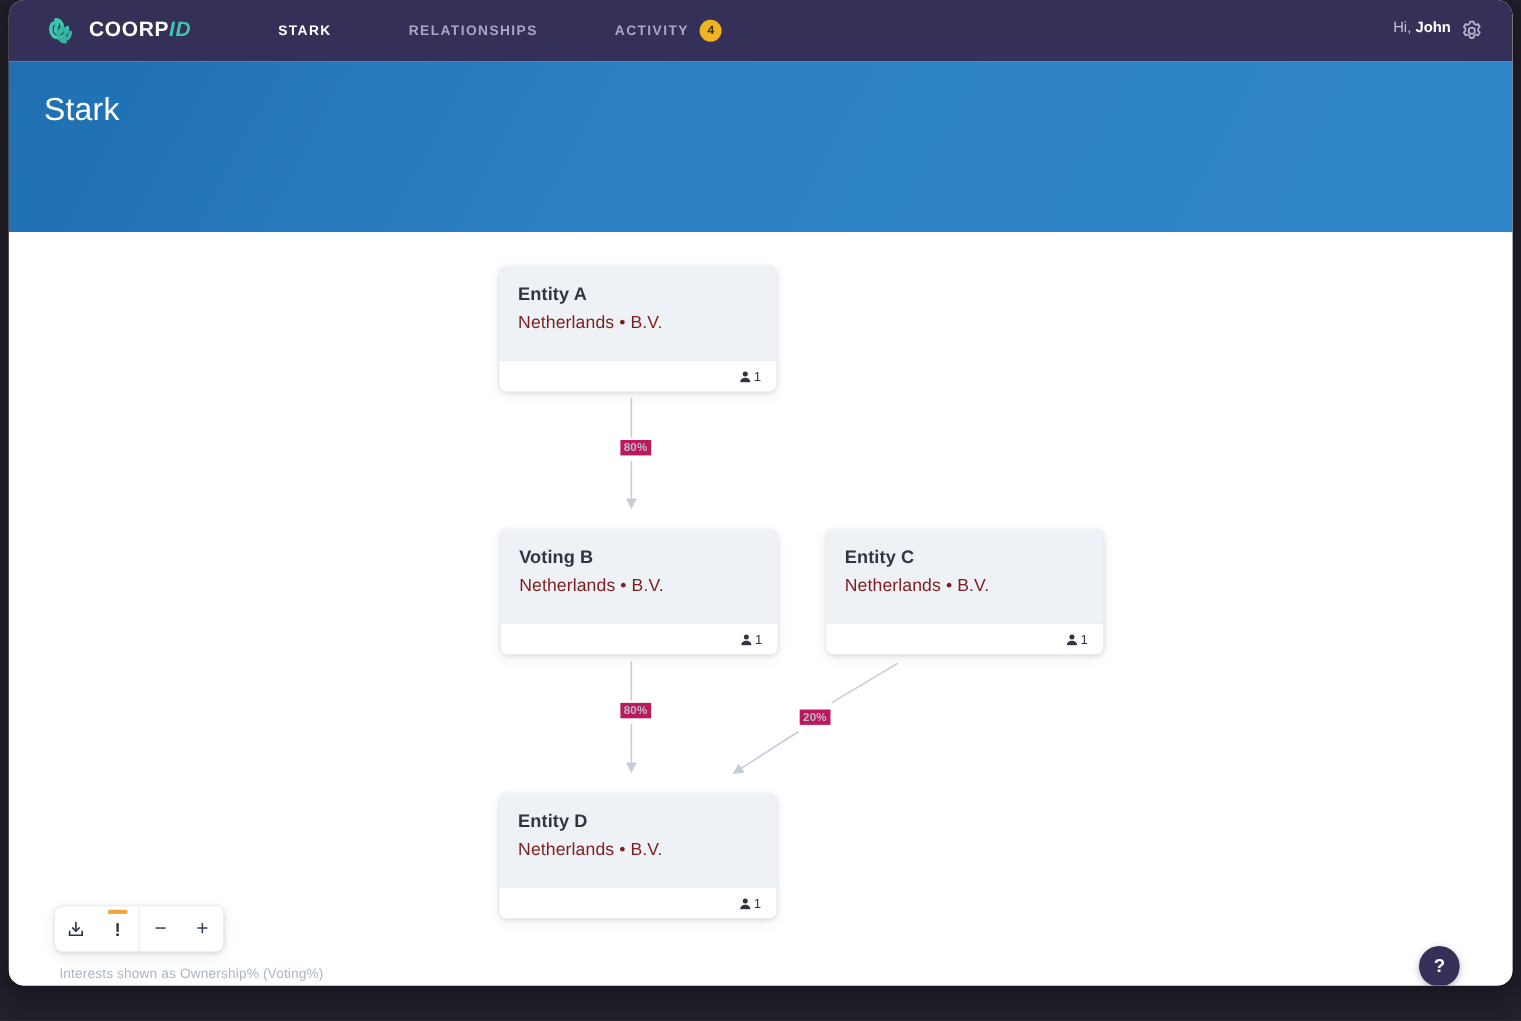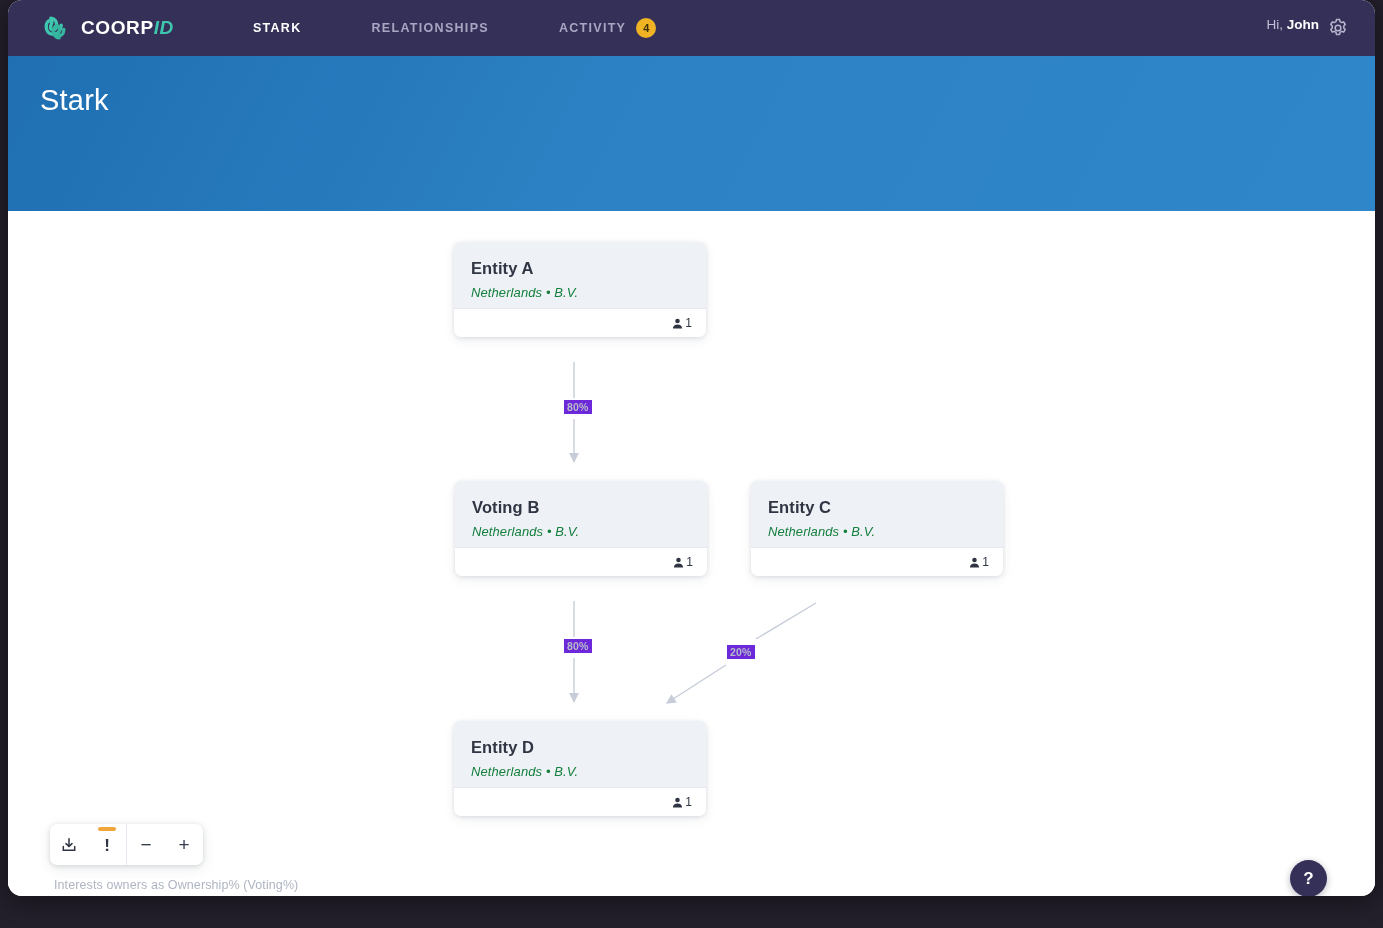--- a/index.html
+++ b/index.html
@@ -146,54 +146,53 @@
 
   .entity-card {
     position: absolute;
     width: 252px;
     border-radius: 7px;
     background: #eef1f6;
     box-shadow: 0 1px 4px rgba(38,50,74,0.13), 0 4px 12px rgba(38,50,74,0.07);
     overflow: hidden;
     cursor: pointer;
   }
-  .entity-body { padding: 17px 17px 8px 17px; background: #eef1f6; }
+  .entity-body { padding: 17px 17px 24px 17px; background: #eef1f6; }
   .entity-name {
     font-size: 16.5px;
     font-weight: bold;
     color: #2f3542;
     letter-spacing: 0.1px;
     margin-bottom: 7px;
   }
   .entity-meta {
-    font-size: 13px;
-    color: #15803d;
+    font-size: 16px;
+    color: #7f1d1d;
     letter-spacing: 0.1px;
-    font-style: italic;
   }
   .entity-footer {
     background: #ffffff;
     border-top: 1px solid #e4e8ef;
     height: 29px;
     display: flex;
     align-items: center;
     justify-content: flex-end;
     padding-right: 14px;
     gap: 2px;
   }
   .person-icon { width: 11px; height: 11px; display: block; }
   .person-count { font-size: 12px; color: #2f3542; font-weight: normal; }
 
   .edge-label {
     position: absolute;
     font-size: 10.5px;
     font-weight: bold;
     color: #b6bcc9;
     letter-spacing: 0.2px;
-    background: #6d28d9;
+    background: #be185d;
     padding: 1px 3px;
     white-space: nowrap;
   }
 
   
   #toolbar {
     position: absolute;
     left: 42px;
     bottom: 55px;
     display: flex;
@@ -435,20 +434,20 @@
       <div class="tb-group">
         <div class="tb-btn">
           <span class="tb-sign">−</span>
         </div>
         <div class="tb-btn">
           <span class="tb-sign">+</span>
         </div>
       </div>
     </div>
 
-    <div id="legend">Interests owners as Ownership% (Voting%)</div>
+    <div id="legend">Interests shown as Ownership% (Voting%)</div>
 
 
     <div id="help-btn">
       <span>?</span>
     </div>
   </div>
 </div>
 
 </body></html>

